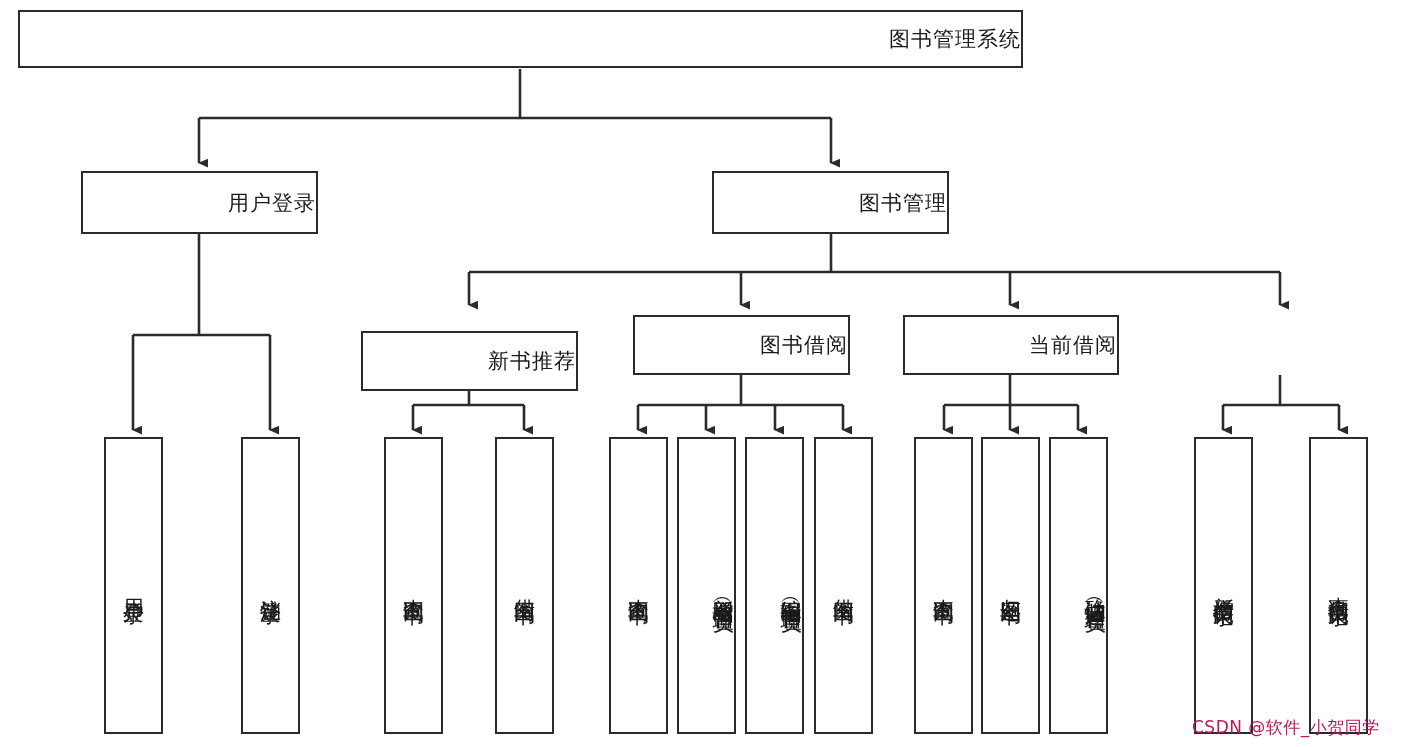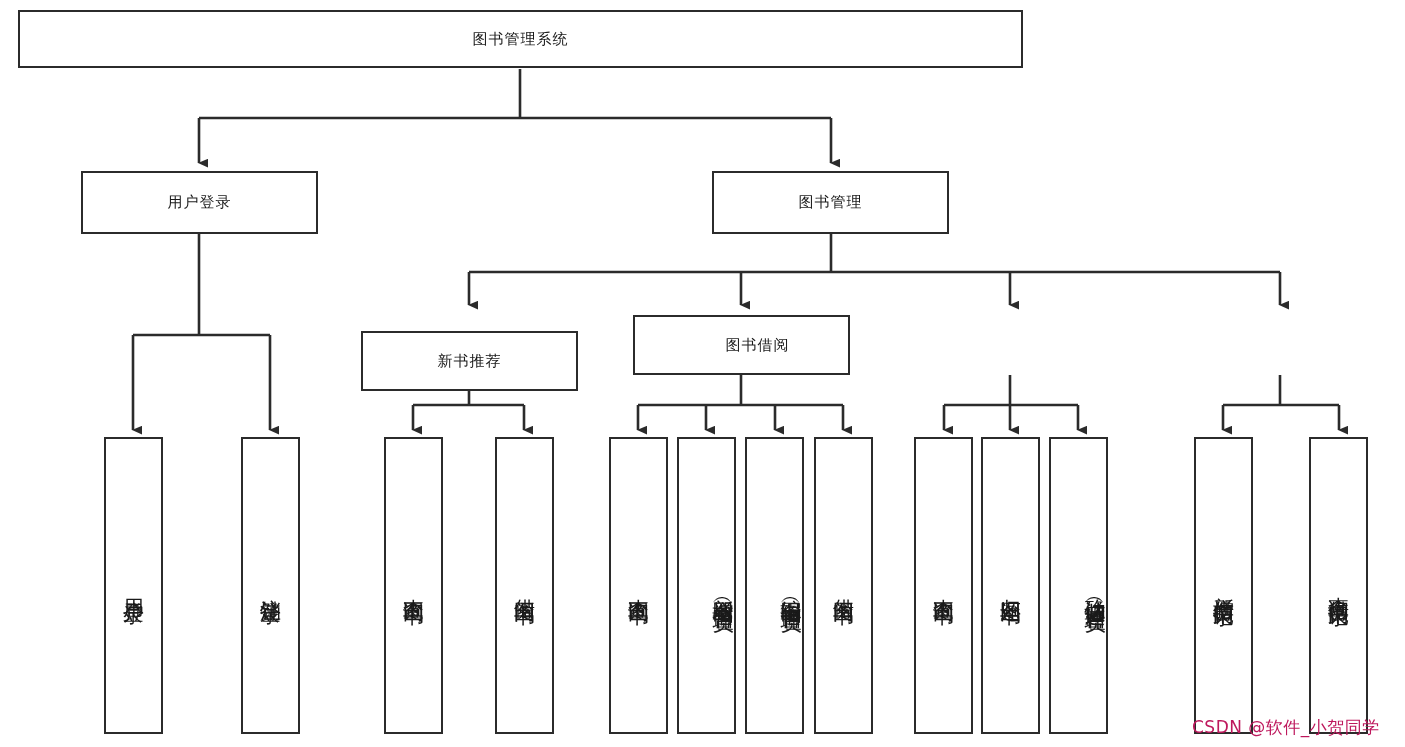--- a/index.html
+++ b/index.html
@@ -29,22 +29,23 @@
     position: absolute;
     box-sizing: border-box;
     border: 2px solid #2b2b2b;
     background: #ffffff;
     display: flex;
     align-items: center;
     justify-content: center;
     color: #1a1a1a;
   }
   .node.h {
-    font-size: 15px;
+    font-size: 21px;
     letter-spacing: 1px;
+    justify-content: flex-end;
   }
   .node.v {
     writing-mode: vertical-rl;
     text-orientation: upright;
     font-size: 21px;
     letter-spacing: 2px;
     align-items: flex-start;
     justify-content: center;
     padding-top: 10px;
     line-height: 1.05;
@@ -133,20 +134,23 @@
   <div class="node h" style="left:712px; top:171px; width:237px; height:63px;">
     <span>图书管理</span>
   </div>
 
   <div class="node h" style="left:361px; top:331px; width:217px; height:60px;">
     <span>新书推荐</span>
   </div>
   <div class="node h" style="left:633px; top:315px; width:217px; height:60px;padding-left:32px;">
     <span>图书借阅</span>
   </div>
+  <div class="node h" style="left:903px; top:315px; width:216px; height:60px;">
+    <span>当前借阅</span>
+  </div>
 
   <div class="node v vcenter" style="left:104px; top:437px; width:59px; height:297px;">
     <span class="vtxt">用户登录</span>
   </div>
   <div class="node v vcenter" style="left:241px; top:437px; width:59px; height:297px;">
     <span class="vtxt">注销登录</span>
   </div>
 
   <div class="node v vcenter" style="left:384px; top:437px; width:59px; height:297px;">
     <span class="vtxt">查询图书</span>

